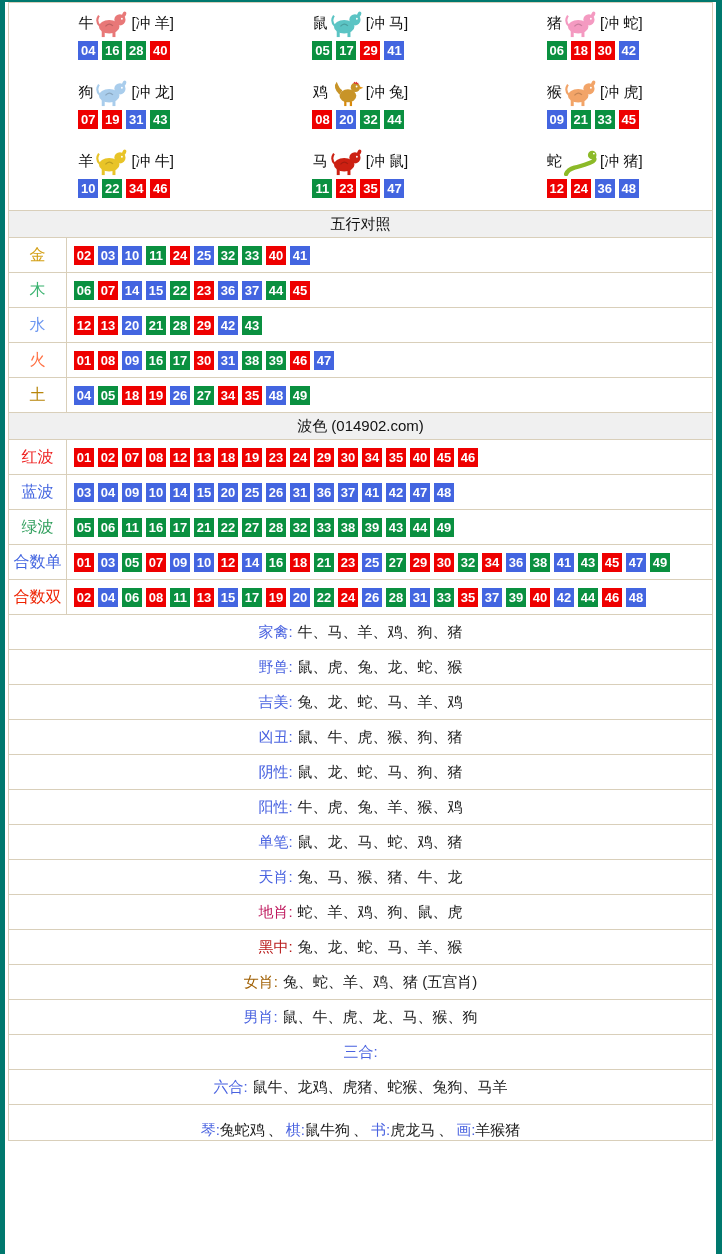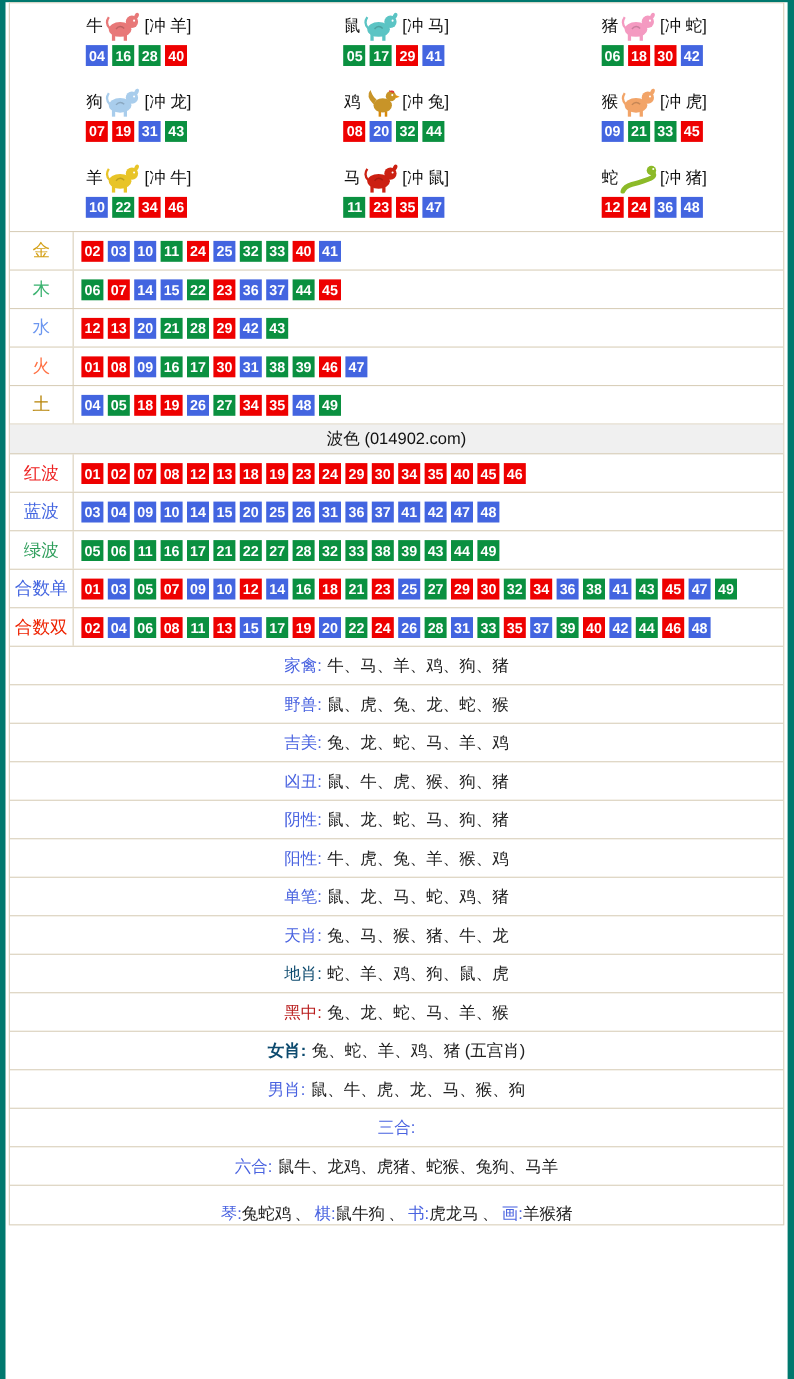--- a/index.html
+++ b/index.html
@@ -235,20 +235,21 @@
         </div>
         <div class="z-balls">
           <span class="ball" style="background: rgb(238, 0, 0);">12</span>
           <span class="ball" style="background: rgb(238, 0, 0);">24</span>
           <span class="ball" style="background: rgb(67, 101, 224);">36</span>
           <span class="ball" style="background: rgb(67, 101, 224);">48</span>
         </div>
       </div>
     </div>
 
+  <div class="sec-header">五行对照</div>
   <div id="wuxing-rows">
       <div class="num-row">
         <div class="row-label" style="color: rgb(212, 160, 23);">金</div>
         <div class="row-balls">
           <span class="ball" style="background: rgb(238, 0, 0);">02</span>
           <span class="ball" style="background: rgb(67, 101, 224);">03</span>
           <span class="ball" style="background: rgb(67, 101, 224);">10</span>
           <span class="ball" style="background: rgb(10, 144, 64);">11</span>
           <span class="ball" style="background: rgb(238, 0, 0);">24</span>
           <span class="ball" style="background: rgb(67, 101, 224);">25</span>
@@ -476,29 +477,29 @@
       </div>
       <div class="attr-row">
         <span style="color: rgb(74, 99, 224);">单笔:</span>
         <span class="attr-text">鼠、龙、马、蛇、鸡、猪</span>
       </div>
       <div class="attr-row">
         <span style="color: rgb(74, 99, 224);">天肖:</span>
         <span class="attr-text">兔、马、猴、猪、牛、龙</span>
       </div>
       <div class="attr-row">
-        <span style="color: #0c4a6e;">地肖:</span>
+        <span style="color: #be185d;">地肖:</span>
         <span class="attr-text">蛇、羊、鸡、狗、鼠、虎</span>
       </div>
       <div class="attr-row">
         <span style="color: #b91c1c;">黑中:</span>
         <span class="attr-text">兔、龙、蛇、马、羊、猴</span>
       </div>
       <div class="attr-row">
-        <span style="color: #0c4a6e; font-weight: bold;">女肖:</span>
+        <span style="color: #a16207;">女肖:</span>
         <span class="attr-text">兔、蛇、羊、鸡、猪 (五宫肖)</span>
       </div>
       <div class="attr-row">
         <span style="color: rgb(74, 99, 224);">男肖:</span>
         <span class="attr-text">鼠、牛、虎、龙、马、猴、狗</span>
       </div>
       <div class="attr-row">
         <span style="color: rgb(74, 99, 224);">三合:</span>
       </div>
       <div class="attr-row">

